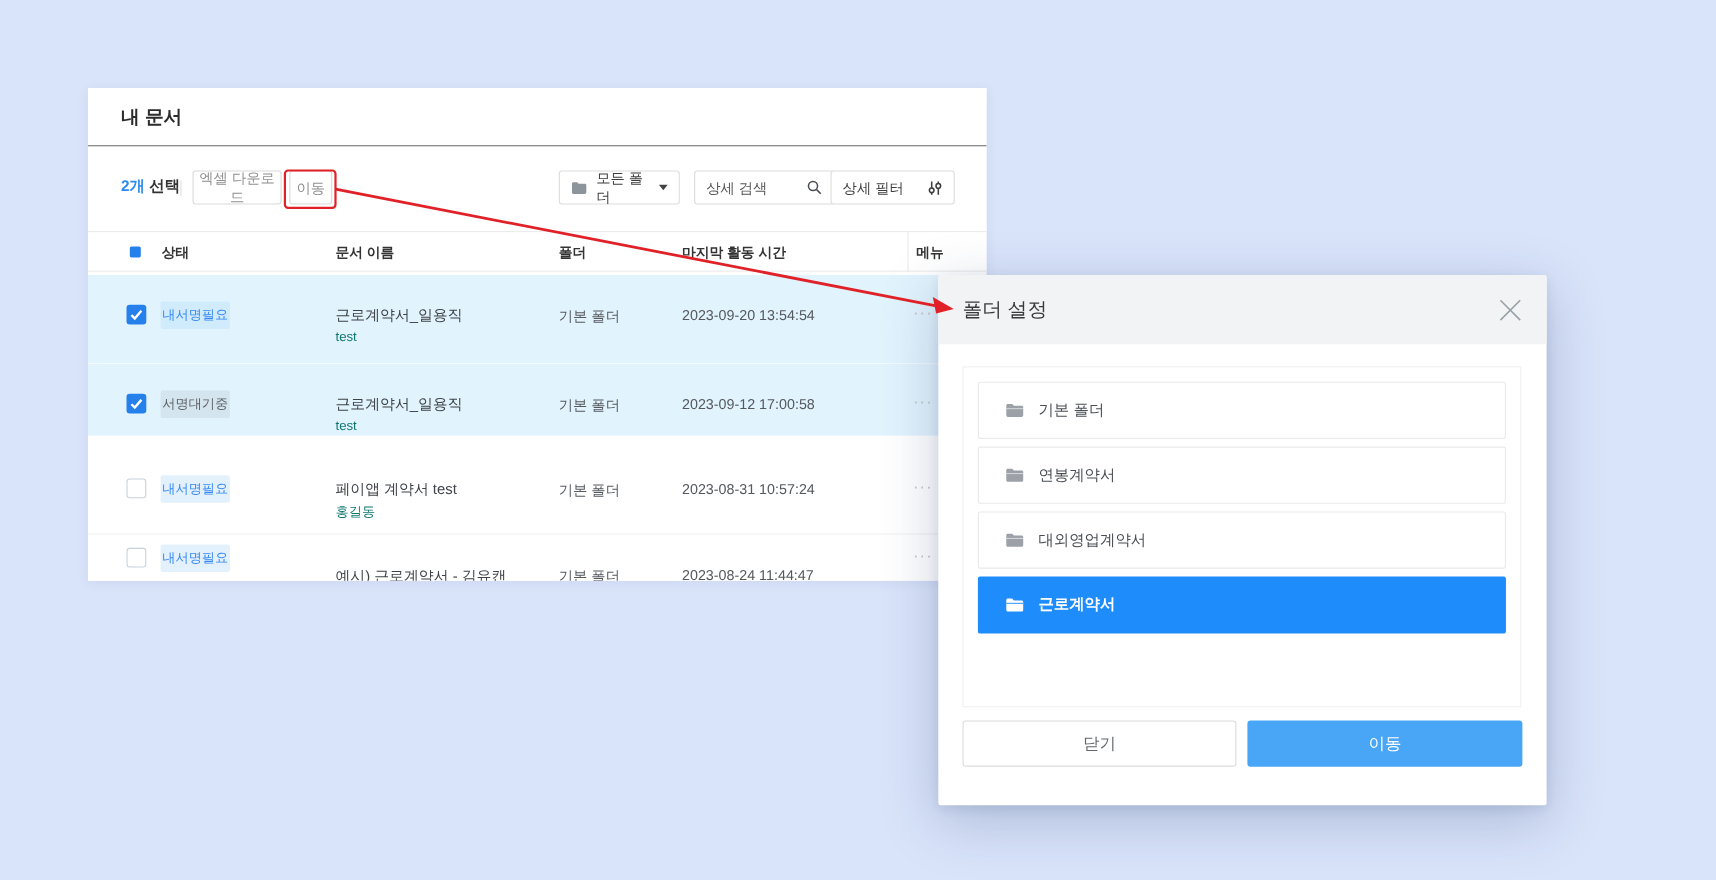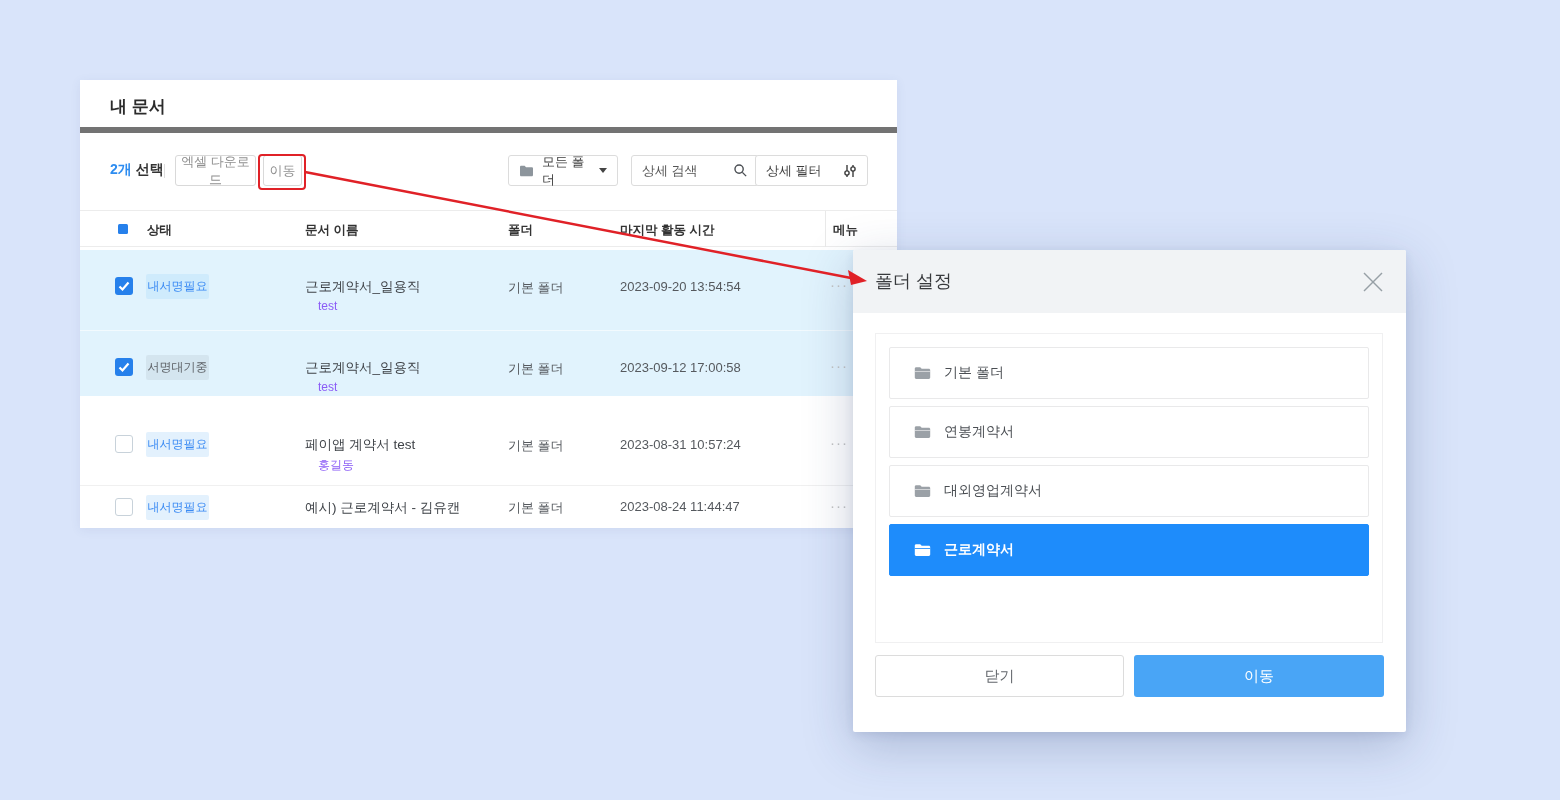--- a/index.html
+++ b/index.html
@@ -9,21 +9,21 @@
     background:#d9e4fa;
     position:relative;
     color:#333;
   }
 
   
   .panel {
     position:absolute; left:80px; top:80px; width:817px; height:448px;
     background:#fff; box-shadow:0 2px 10px rgba(60,80,130,.08); overflow:hidden; z-index:1;
   }
-  .panel-header { height:53px; border-bottom:6px solid #737373; }
+  .panel-header { height:53px; border-bottom:1px solid #737373; }
   .panel-title { position:absolute; left:30px; top:0; line-height:53px; font-size:17px; font-weight:700; color:#2b2b2b; }
 
   .toolbar { position:absolute; left:0; top:75px; width:100%; height:31px; }
   .sel-count { position:absolute; left:30px; top:6px; font-size:14px; font-weight:700; color:#333; }
   .sel-count .num { color:#2d8cf0;margin-top:45px; }
   .tb-divider { position:absolute; left:84px; top:9px; width:1px; height:14px; background:#ddd; }
   .btn-plain {
     position:absolute; top:0; height:31px; background:#fff; border:1px solid #d9d9d9;
     border-radius:3px; font-size:13px; color:#8f8f8f; text-align:center; cursor:pointer;
     display:flex; align-items:center; justify-content:center;
@@ -69,28 +69,28 @@
     position:absolute; left:66px; width:63px; height:25px; border-radius:2px;
     font-size:12px; display:flex; align-items:center; justify-content:center;
   }
   .row-0 .badge,.row-1 .badge,.row-2 .badge { top:24px; }
   .row-3 .badge { top:9px; }
   .badge.blue { color:#3a8af3; background:rgba(120,190,250,.16); }
   .row-2 .badge.blue,.row-3 .badge.blue { background:#e3f1fd; }
   .badge.gray { color:#5d6166; background:rgba(130,140,150,.13); }
 
   .doc-name { position:absolute; left:225px; font-size:13.5px; color:#3f4348; }
-  .doc-sub  { position:absolute; left:238px; font-size:12px; color:#8b5cf6; }
+  .doc-sub  { position:absolute; left:225px; font-size:12px; color:#0f766e; }
   .cell-folder { position:absolute; left:428px; font-size:13px; color:#55595e; }
   .cell-time { position:absolute; left:540px; font-size:13px; color:#55595e; }
   .row-0 .doc-name,.row-1 .doc-name,.row-2 .doc-name { top:28px; }
   .row-0 .doc-sub,.row-1 .doc-sub,.row-2 .doc-sub { top:49px; }
   .row-0 .cell-folder,.row-1 .cell-folder,.row-2 .cell-folder,
   .row-0 .cell-time,.row-1 .cell-time,.row-2 .cell-time { top:29px; }
-  .row-3 .doc-name,.row-3 .cell-folder,.row-3 .cell-time { top:13px; }
+  .row-3 .doc-name,.row-3 .cell-folder,.row-3 .cell-time { top:29px; }
   .dots { position:absolute; left:750px; font-size:15px; color:#c3c3c3; letter-spacing:1px; cursor:pointer; }
   .row-0 .dots,.row-1 .dots,.row-2 .dots { top:26px; }
   .row-3 .dots { top:11px; }
 
   
   .modal {
     position:absolute; left:853px; top:250px; width:553px; height:482px;
     background:#fff; border-radius:2px; z-index:10;
     box-shadow:0 14px 50px rgba(40,60,110,.25), 0 3px 10px rgba(40,60,110,.10);
   }

